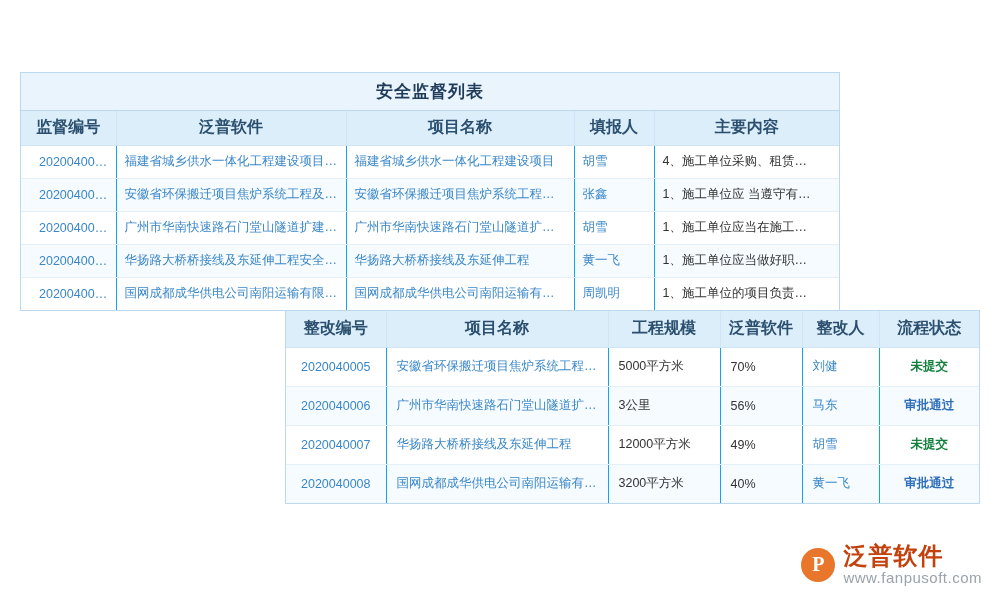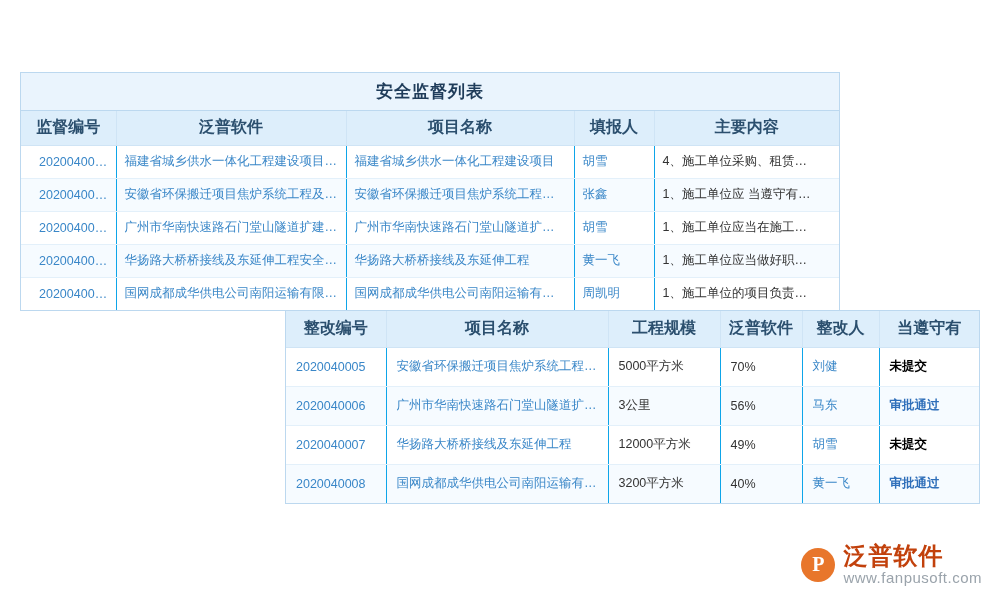--- a/index.html
+++ b/index.html
@@ -60,21 +60,21 @@
     box-sizing: border-box;
     overflow: hidden;
     text-overflow: ellipsis;
     white-space: nowrap;
   }
   td:last-child { border-right: none; }
   tr:last-child td { border-bottom: none; }
 
   .c-link { color: #3a87c8; }
   .c-dark { color: #333333; }
-  .c-red  { color: #000000; font-weight: bold; margin-top: 36px; }
+  .c-red  { color: #15803d; font-weight: bold; margin-top: 36px; }
   .c-blue-b { color: #2f6fba; font-weight: bold; }
 
   
   #supervision {
     left: 20px;
     top: 72px;
     width: 820px;
   }
   #supervision .panel-title { height: 38px; line-height: 38px; }
   #supervision th { height: 34px; }
@@ -84,21 +84,21 @@
 
   
   #rectification {
     left: 285px;
     top: 310px;
     width: 695px;
   }
   #rectification .panel-title { height: 44px; line-height: 44px; font-size: 17px; }
   #rectification th { height: 36px; }
   #rectification td { height: 39px; padding: 0 10px; }
-  #rectification td.center { }
+  #rectification td.center { text-align: center; }
   #rectification tbody tr:nth-child(even) { background: #f6fbff; }
 
   
   .logo {
     position: absolute;
     right: 18px;
     bottom: 14px;
     display: flex;
     align-items: center;
     gap: 8px;
@@ -203,21 +203,21 @@
         <col style="width:77px">
         <col style="width:100px">
       </colgroup>
       <thead>
         <tr>
           <th>整改编号</th>
           <th>项目名称</th>
           <th>工程规模</th>
           <th>泛普软件</th>
           <th>整改人</th>
-          <th>当遵守有</th>
+          <th>流程状态</th>
         </tr>
       </thead>
       <tbody>
         <tr>
           <td class="center c-link">2020040005</td>
           <td class="c-link">安徽省环保搬迁项目焦炉系统工程及公…</td>
           <td class="c-dark">5000平方米</td>
           <td class="c-dark">70%</td>
           <td class="c-link">刘健</td>
           <td class="center c-red">未提交</td>

